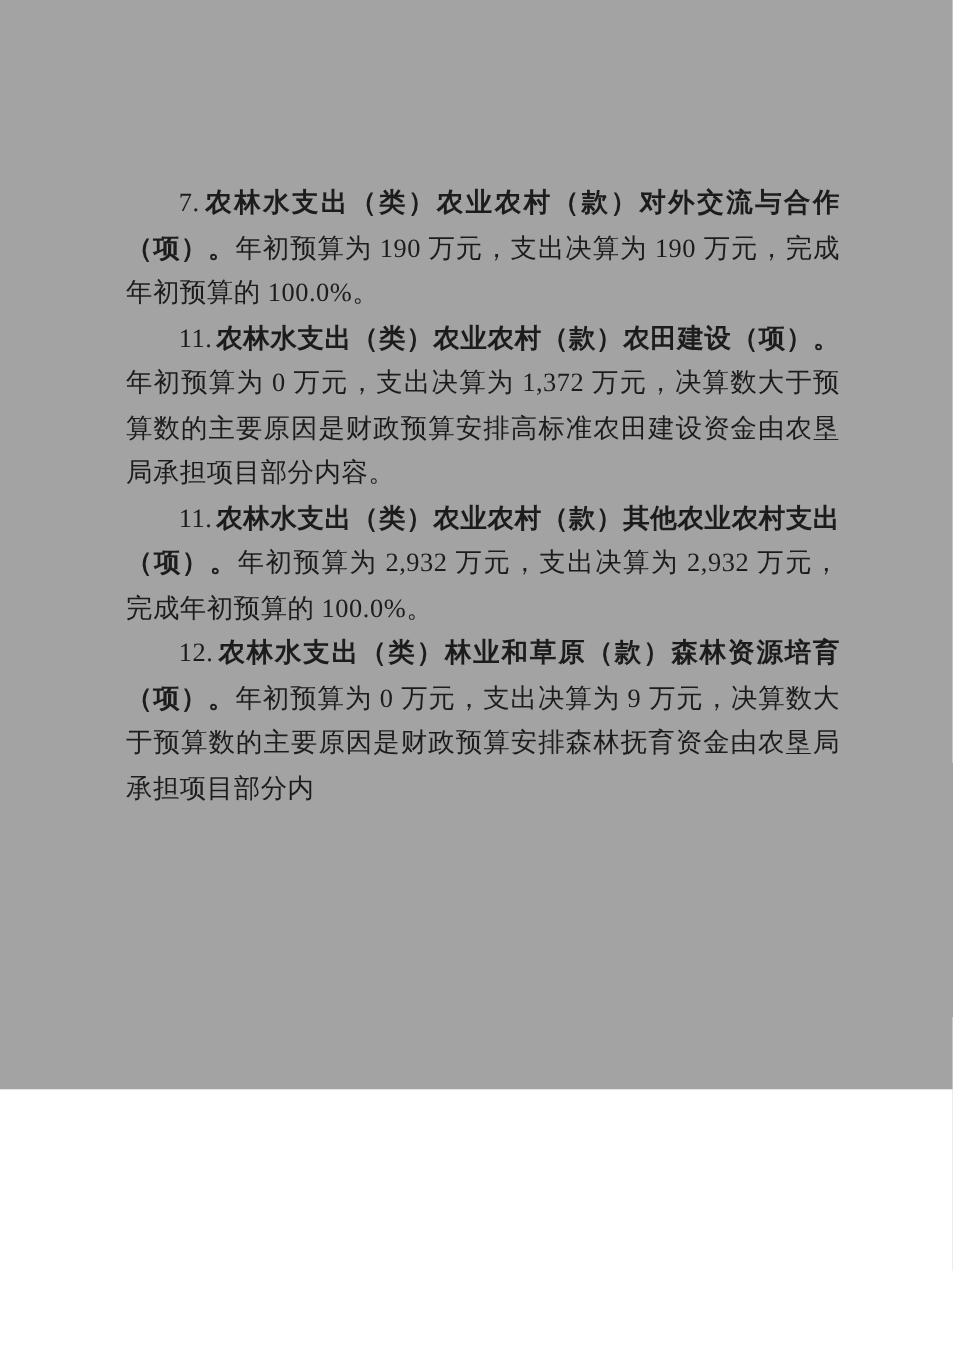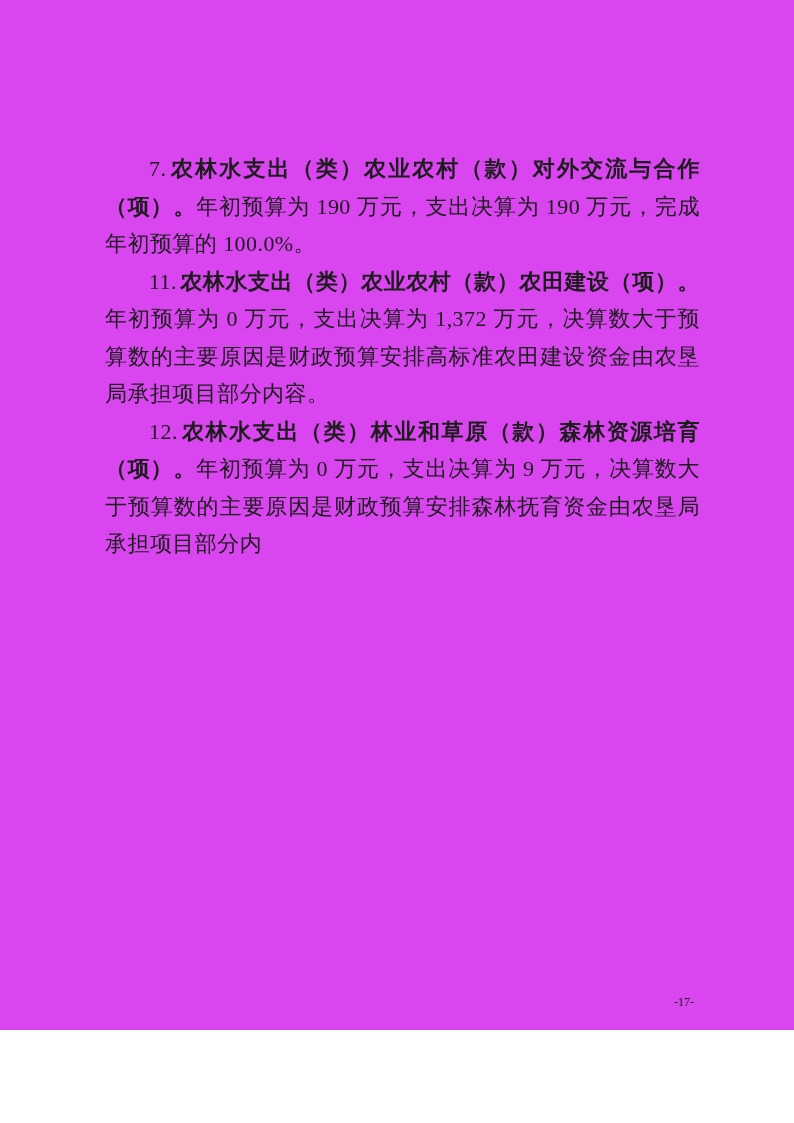--- a/index.html
+++ b/index.html
@@ -3,22 +3,22 @@
 <meta charset="utf-8">
 <style>
   html, body {
     margin: 0;
     padding: 0;
     background: #ffffff;
   }
   .page {
     position: relative;
     width: 794px;
-    height: 1030px;
-    background: #d946ef;
+    height: 908px;
+    background: #a3a3a3;
     overflow: hidden;
     color: #1c1c1c;
     font-family: "Liberation Serif", "DejaVu Serif", serif;
   }
   .content {
     position: absolute;
     left: 105px;
     top: 150px;
     width: 595px;
   }
@@ -61,20 +61,23 @@
     <p class="para">
       <span class="section-number">7.</span><span class="section-title">农林水支出（类）农业农村（款）对外交流与合作（项）。</span><span class="section-body">年初预算为 190 万元，支出决算为 190 万元，完成年初预算的 100.0%。</span>
     </p>
 
 
 
     <p class="para">
       <span class="section-number">11.</span><span class="section-title">农林水支出（类）农业农村（款）农田建设（项）。</span><span class="section-body">年初预算为 0 万元，支出决算为 1,372 万元，决算数大于预算数的主要原因是财政预算安排高标准农田建设资金由农垦局承担项目部分内容。</span>
     </p>
 
+    <p class="para">
+      <span class="section-number">11.</span><span class="section-title">农林水支出（类）农业农村（款）其他农业农村支出（项）。</span><span class="section-body">年初预算为 2,932 万元，支出决算为 2,932 万元，完成年初预算的 100.0%。</span>
+    </p>
 
     <p class="para">
       <span class="section-number">12.</span><span class="section-title">农林水支出（类）林业和草原（款）森林资源培育（项）。</span><span class="section-body">年初预算为 0 万元，支出决算为 9 万元，决算数大于预算数的主要原因是财政预算安排森林抚育资金由农垦局承担项目部分内</span>
     </p>
 
   </main>
 
   <div class="page-number">-17-</div>
 </div>
 

